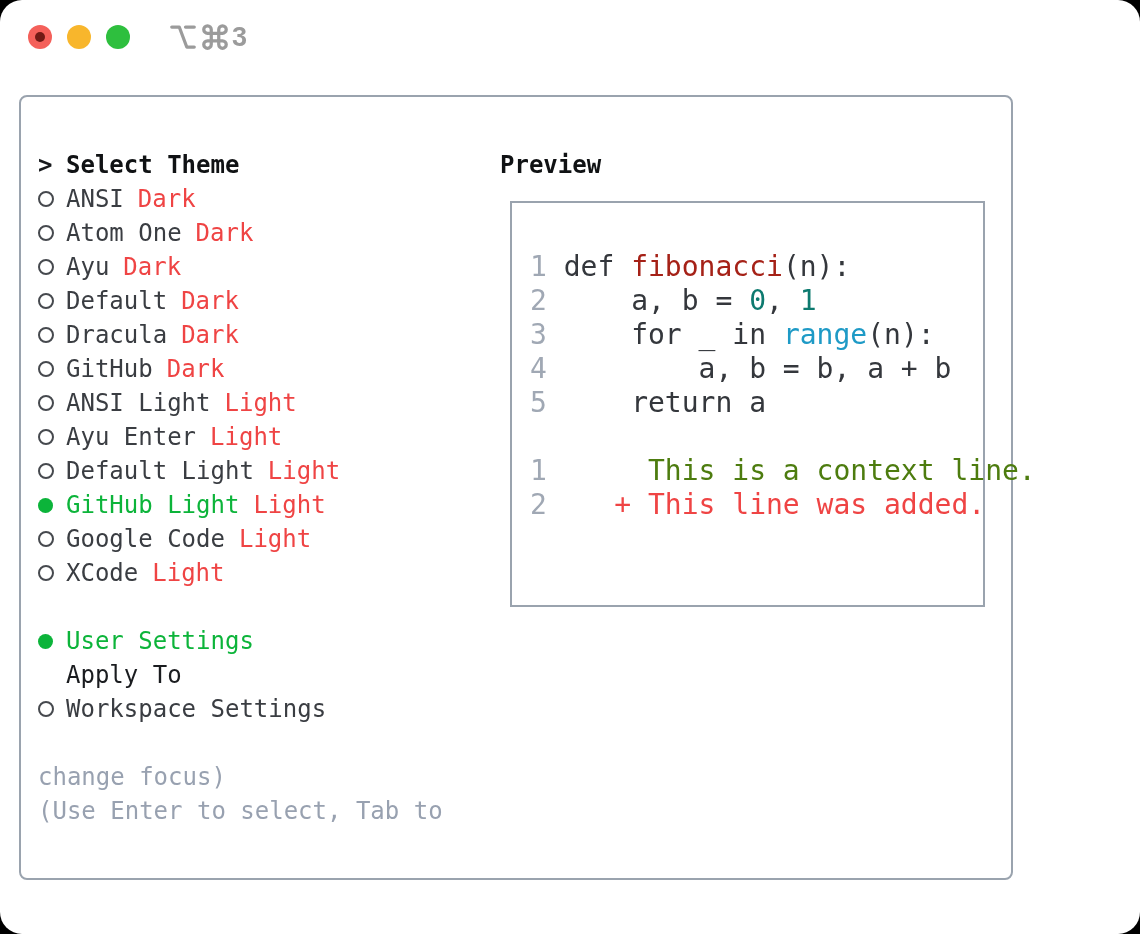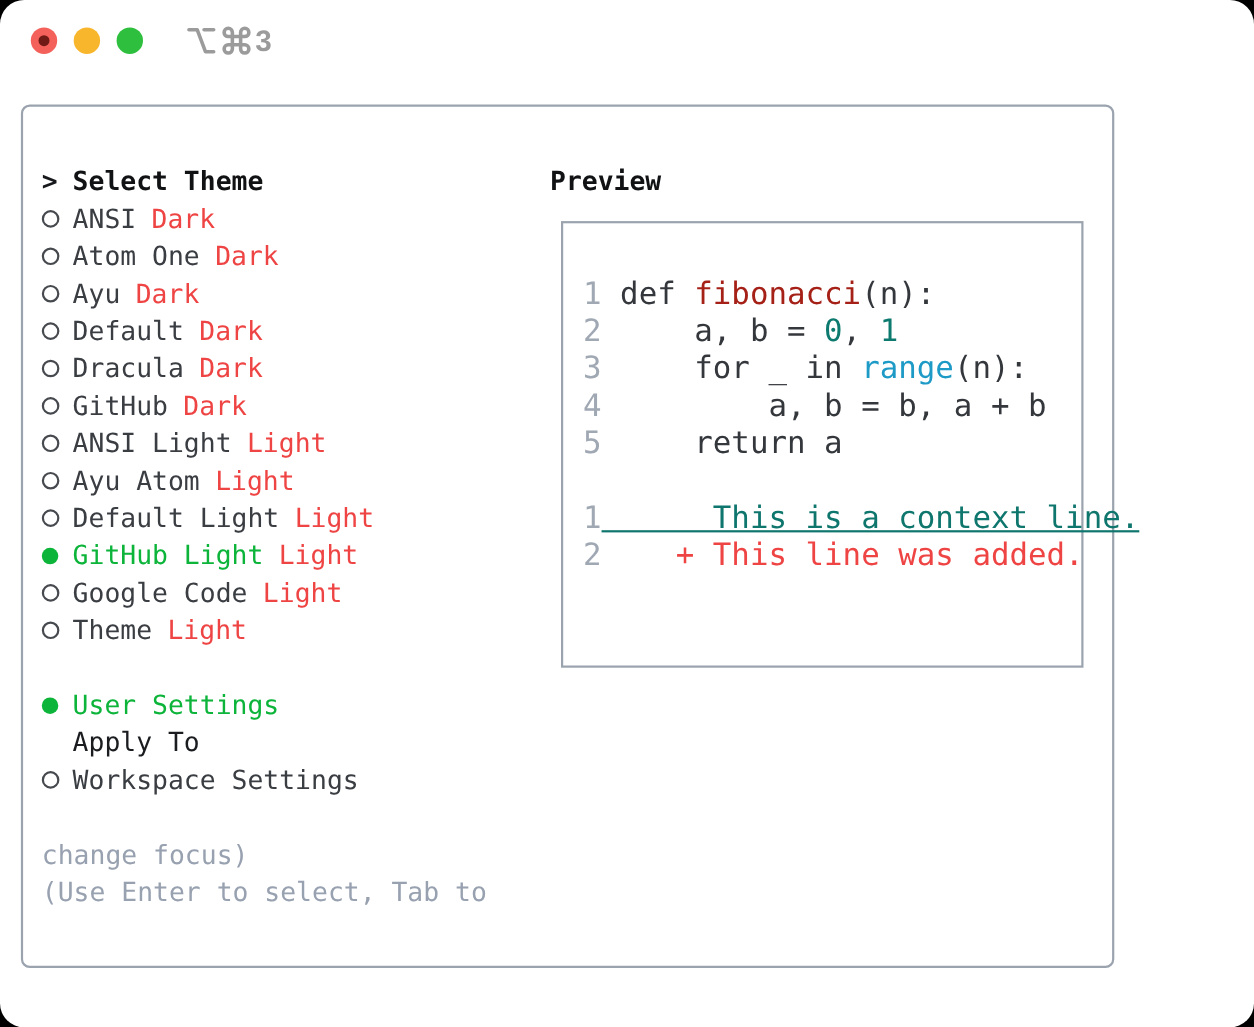--- a/index.html
+++ b/index.html
@@ -43,21 +43,21 @@
     position:absolute;left:489px;top:104px;width:471px;height:402px;
     border:2px solid #9aa3ae;background:#fff;
   }
   .codewrap{padding:47px 0 0 18px;}
   .codeline{height:34px;font-size:28px;line-height:34px;white-space:pre;color:#34373c;}
   .codeline span{white-space:pre;}
   .ln{color:#a0a8b4;}
   .fn{color:#a52117;}
   .const{color:#0d7a6f;}
   .call{color:#1e9ac6;}
-  .ctx{color:#0f766e;text-decoration:underline;}
+  .ctx{color:#4d7c0f;}
   .del{color:#c8392b;}
   .add{color:#ef4444;}
 </style>
 </head>
 <body>
 
 <div class="window">
 
   <div class="titlebar">
     <div class="light red">
@@ -134,21 +134,21 @@
         <span class="mark">
             <span class="dot"></span>
           </span>
         <span class="tname">ANSI Light</span>
         <span class="tvariant">Light</span>
       </div>
       <div class="row">
         <span class="mark">
             <span class="dot"></span>
           </span>
-        <span class="tname">Ayu Atom</span>
+        <span class="tname">Ayu Enter</span>
         <span class="tvariant">Light</span>
       </div>
       <div class="row">
         <span class="mark">
             <span class="dot"></span>
           </span>
         <span class="tname">Default Light</span>
         <span class="tvariant">Light</span>
       </div>
       <div class="row">
@@ -162,21 +162,21 @@
         <span class="mark">
             <span class="dot"></span>
           </span>
         <span class="tname">Google Code</span>
         <span class="tvariant">Light</span>
       </div>
       <div class="row">
         <span class="mark">
             <span class="dot"></span>
           </span>
-        <span class="tname">Theme</span>
+        <span class="tname">XCode</span>
         <span class="tvariant">Light</span>
       </div>
 
       <div class="row"></div>
 
       <div class="row">
         <span class="mark">
             <span class="dot on"></span>
           </span>
         <span class="tname sel">User Settings</span>

